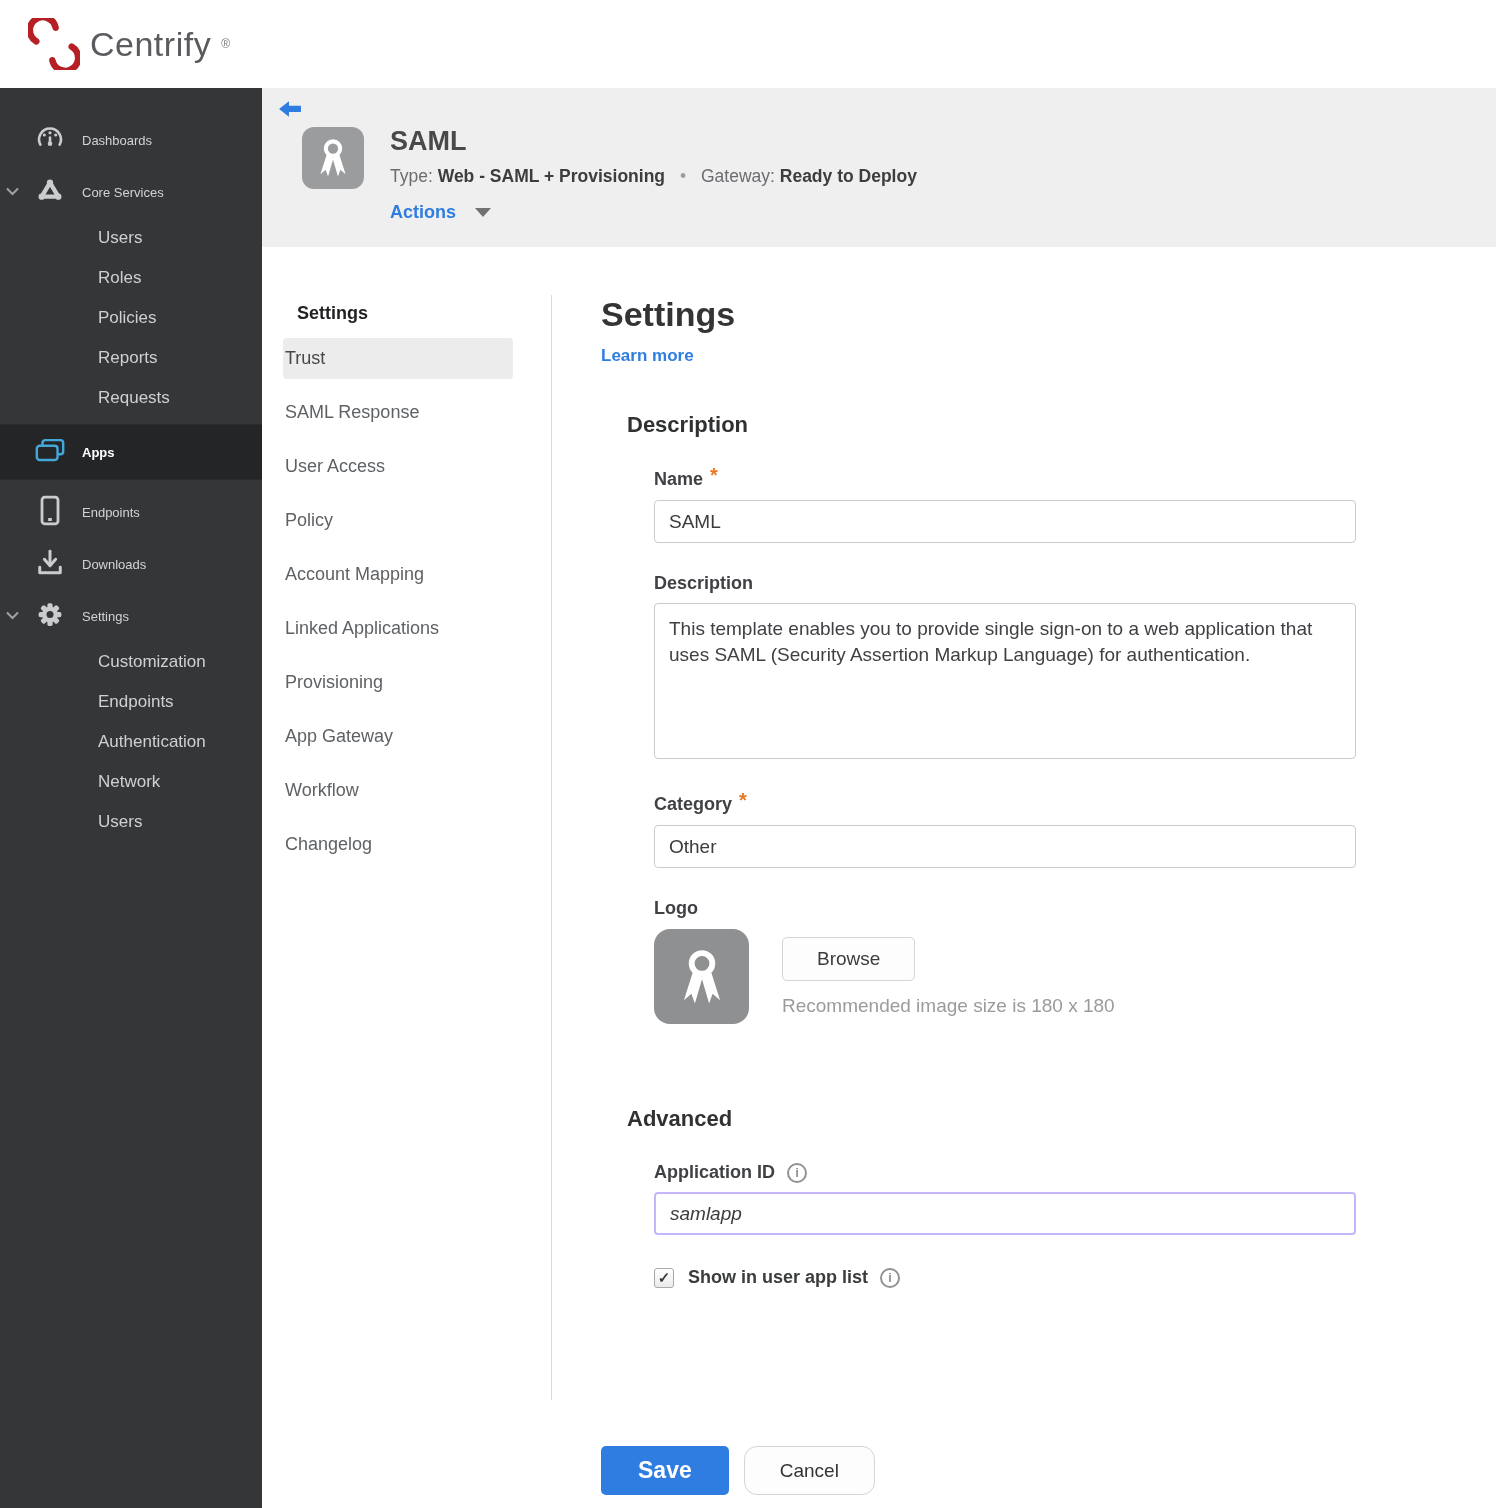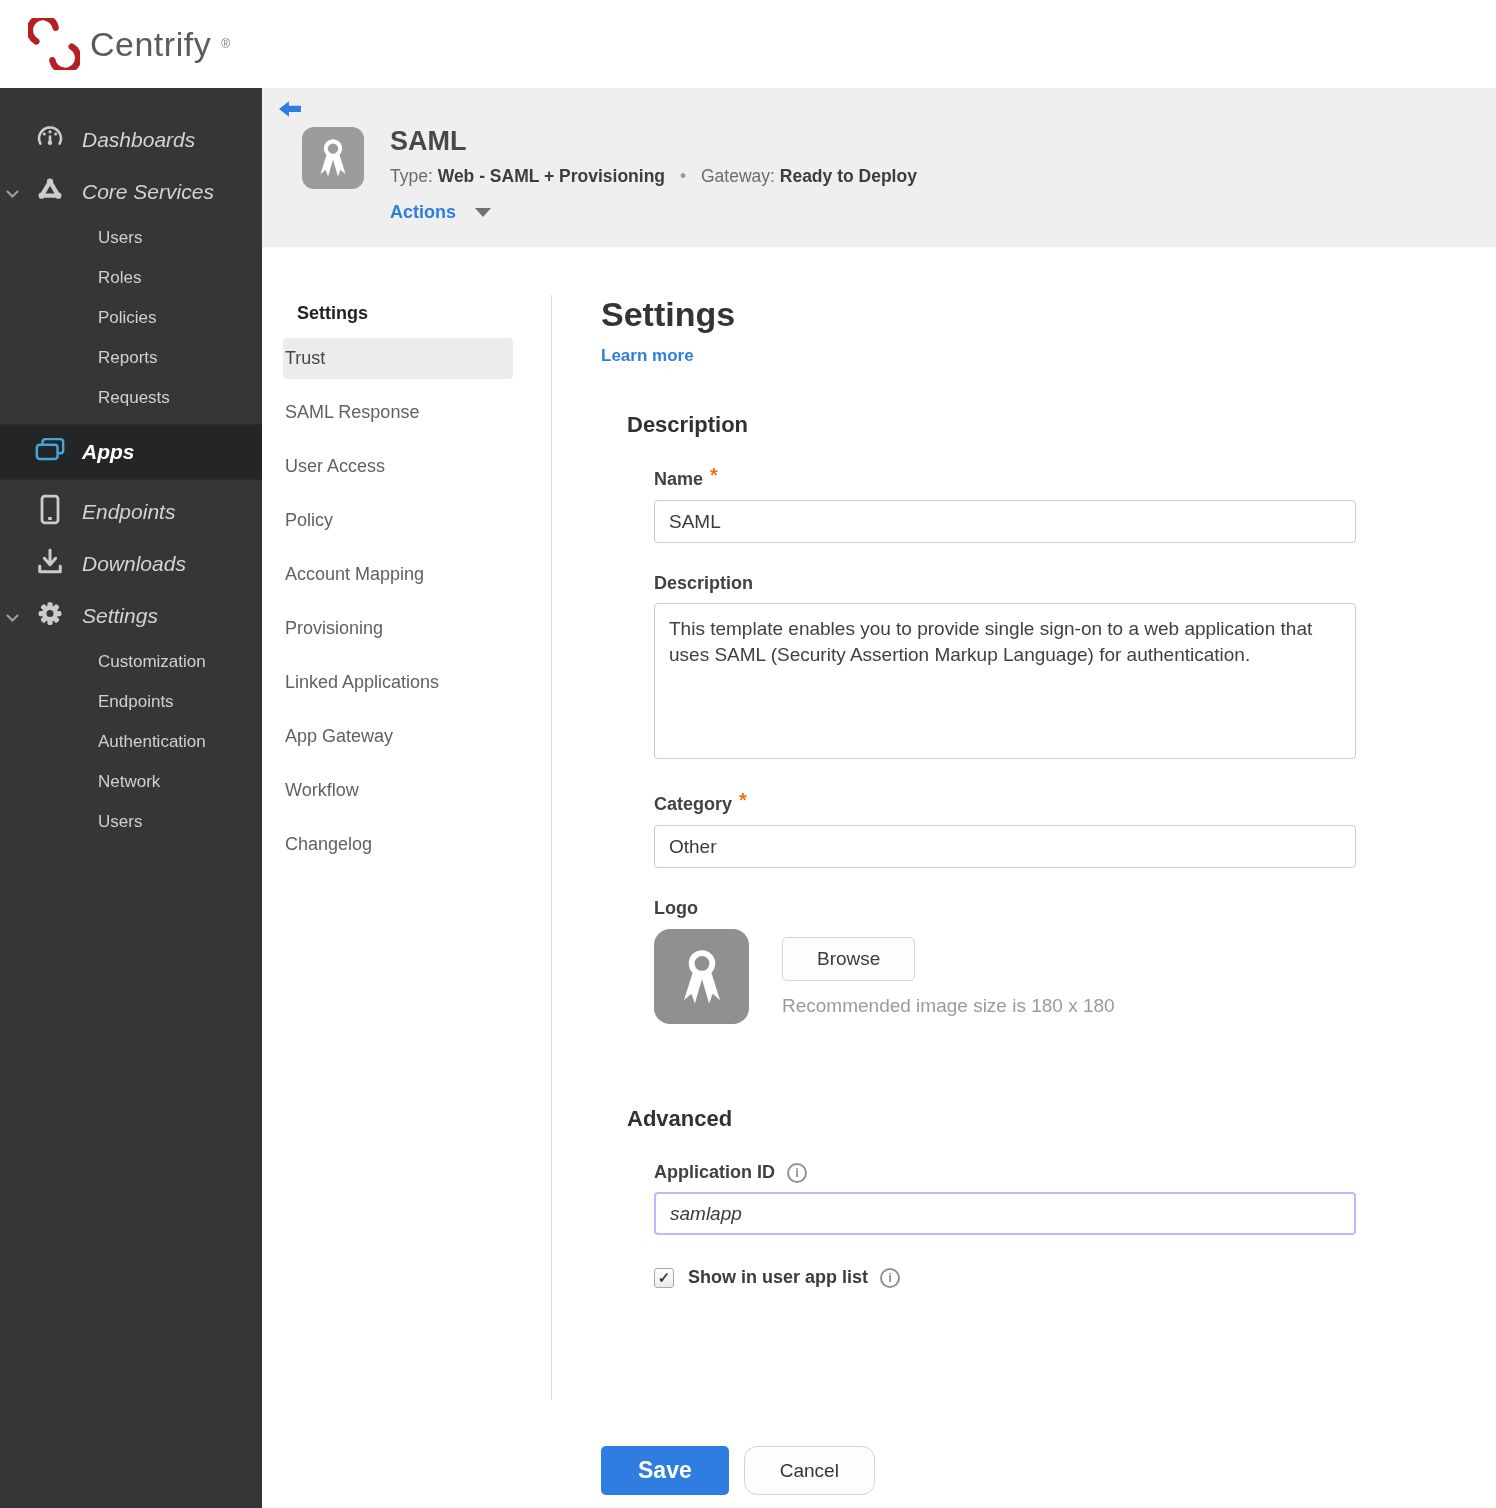--- a/index.html
+++ b/index.html
@@ -11,21 +11,21 @@
   .brand { display: flex; align-items: center; gap: 10px; }
   .brand-text { font-size: 34px; color: #595b5e; letter-spacing: 0.5px; }
   .brand-reg { font-size: 12px; color: #7a7c7e; vertical-align: 14px; }
 
   
   .shell { display: flex; height: 1420px; }
 
   
   .sidebar { width: 262px; background: #343638; flex: 0 0 262px; padding-top: 26px; color: #d2d3d4; }
   .nav-item { position: relative; height: 52px; display: flex; align-items: center; padding-left: 82px;
-              font-size: 21px; color: #d2d3d4; cursor: pointer; font-style: italic; }
+              font-size: 13px; color: #d2d3d4; cursor: pointer; }
   .nav-item .nav-icon { position: absolute; left: 33px; top: 50%; transform: translateY(-50%); width: 34px; text-align: center; }
   .nav-item .chev { position: absolute; left: 6px; top: 50%; transform: translateY(-50%); }
   .nav-sub { }
   .nav-subitem { height: 40px; display: flex; align-items: center; padding-left: 98px; font-size: 17px; color: #cfd0d1; cursor: pointer; }
   .nav-item.active { background: #232527; border-top: 1px solid #2a2c2e; border-bottom: 1px solid #2a2c2e;
                      color: #ffffff; font-weight: bold; height: 56px; }
   .nav-gap-sm { height: 6px; }
 
   
   .content { flex: 1; display: flex; flex-direction: column; }
@@ -271,22 +271,22 @@
 
     <div class="workarea">
 
       <aside class="subnav">
         <div class="subnav-header">Settings</div>
         <div class="subnav-item active">Trust</div>
         <div class="subnav-item">SAML Response</div>
         <div class="subnav-item">User Access</div>
         <div class="subnav-item">Policy</div>
         <div class="subnav-item">Account Mapping</div>
+        <div class="subnav-item">Linked Applications</div>
         <div class="subnav-item">Provisioning</div>
-        <div class="subnav-item">Linked Applications</div>
         <div class="subnav-item">App Gateway</div>
         <div class="subnav-item">Workflow</div>
         <div class="subnav-item">Changelog</div>
       </aside>
 
       <div class="vdiv"></div>
 
       <main class="main">
         <h1 class="page-title">Settings</h1>
         <span class="learn-more">Learn more</span>

